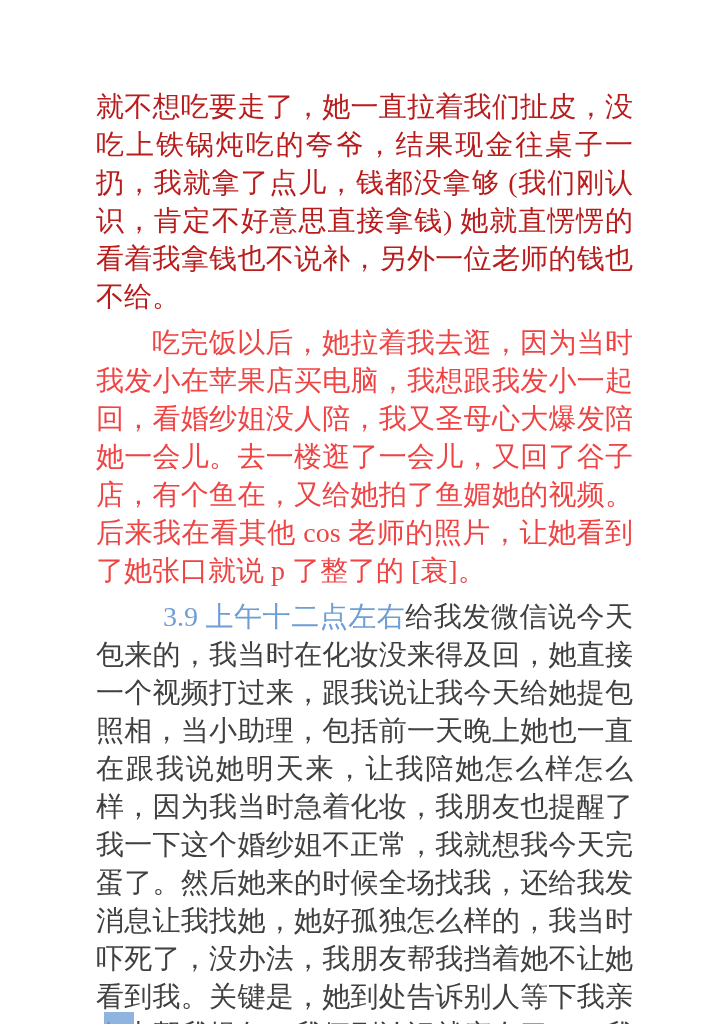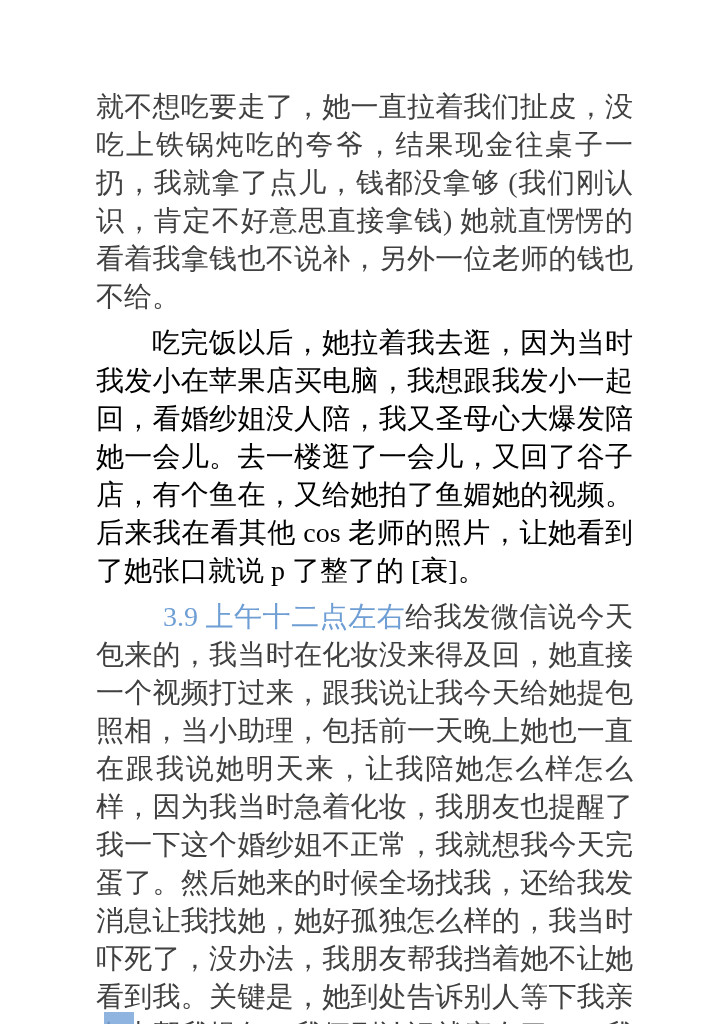--- a/index.html
+++ b/index.html
@@ -45,18 +45,18 @@
     height: 12px;
     background: #7ba7da;
     opacity: 0.85;
   }
 </style>
 </head>
 <body>
 
 <div class="page">
   <div class="content">
-      <p class="para" style="color: #404040;"><span>就不想吃要走了，她一直拉着我们扯皮，没吃上铁锅炖吃的夸爷，结果现金往桌子一扔，我就拿了点儿，钱都没拿够 (我们刚认识，肯定不好意思直接拿钱) 她就直愣愣的看着我拿钱也不说补，另外一位老师的钱也不给。</span></p>
-      <p class="para indent" style="color: #000000;"><span>吃完饭以后，她拉着我去逛，因为当时我发小在苹果店买电脑，我想跟我发小一起回，看婚纱姐没人陪，我又圣母心大爆发陪她一会儿。去一楼逛了一会儿，又回了谷子店，有个鱼在，又给她拍了鱼媚她的视频。后来我在看其他 cos 老师的照片，让她看到了她张口就说 p 了整了的 [衰]。</span></p>
+      <p class="para" style="color: #b91c1c;"><span>就不想吃要走了，她一直拉着我们扯皮，没吃上铁锅炖吃的夸爷，结果现金往桌子一扔，我就拿了点儿，钱都没拿够 (我们刚认识，肯定不好意思直接拿钱) 她就直愣愣的看着我拿钱也不说补，另外一位老师的钱也不给。</span></p>
+      <p class="para indent" style="color: #ef4444;"><span>吃完饭以后，她拉着我去逛，因为当时我发小在苹果店买电脑，我想跟我发小一起回，看婚纱姐没人陪，我又圣母心大爆发陪她一会儿。去一楼逛了一会儿，又回了谷子店，有个鱼在，又给她拍了鱼媚她的视频。后来我在看其他 cos 老师的照片，让她看到了她张口就说 p 了整了的 [衰]。</span></p>
       <p class="para indent" style="color: rgb(64, 64, 64);"><span class="hl" style="color: rgb(110, 158, 212);">3.9 上午十二点左右</span><span>给我发微信说今天包来的，我当时在化妆没来得及回，她直接一个视频打过来，跟我说让我今天给她提包照相，当小助理，包括前一天晚上她也一直在跟我说她明天来，让我陪她怎么样怎么样，因为我当时急着化妆，我朋友也提醒了我一下这个婚纱姐不正常，我就想我今天完蛋了。然后她来的时候全场找我，还给我发消息让我找她，她好孤独怎么样的，我当时吓死了，没办法，我朋友帮我挡着她不让她看到我。关键是，她到处告诉别人等下我亲友来帮我提包，我俩刚认识就亲友了？？我也没参加过几次这什么经验，她这个着实是把我吓着了。后来就有人问说我俩很熟吗。看我昨天一直给她拿着支架，卧槽她塞给我的还到处说我是她亲友，我们不熟啊。后来就开始了，我，叶坠老师，曦音姐躲婚纱大作战，昨天基本没在三楼待就是因为</span></p>
     </div>
   <div class="cutoff" style="background: rgb(123, 167, 218);"></div>
 </div>
 
 </body></html>

